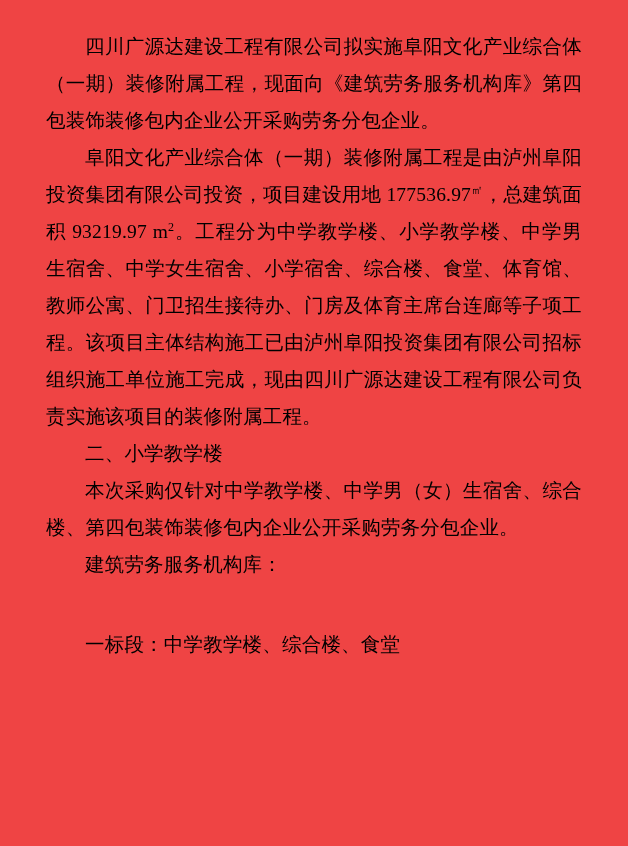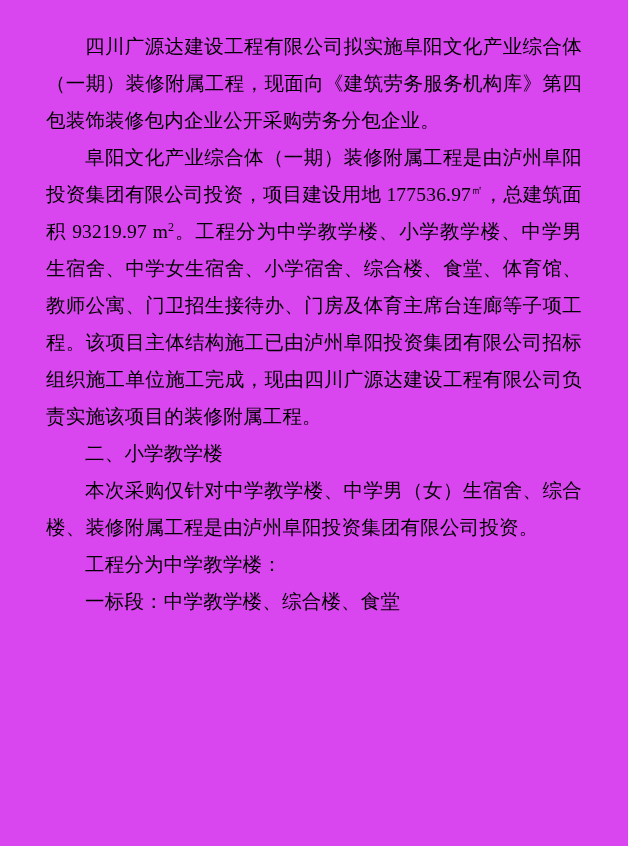--- a/index.html
+++ b/index.html
@@ -13,62 +13,63 @@
     font-family: "Liberation Serif", "DejaVu Serif", serif;
     color: #000000;
     overflow: hidden;
   }
   .page {
     position: relative;
     width: 628px;
     height: 846px;
     box-sizing: border-box;
     padding: 28px 46px 0 46px;
-    background: #d946ef;
+    background: #ef4444;
   }
   .doc-body {
     font-size: 19.5px;
     line-height: 37px;
     letter-spacing: 0.2px;
     text-align: justify;
     text-justify: inter-ideograph;
   }
   p {
     margin: 0;
   }
   .para {
     text-indent: 2em;
   }
   .heading {
     text-indent: 2em;
   }
   .sub {
     text-indent: 2em;
+    margin-top: 43px;
   }
   .sup {
     font-size: 0.62em;
     vertical-align: super;
     line-height: 0;
   }
 </style>
 </head>
 <body>
 
 <div class="page">
   <div class="doc-body">
 
     <p class="para">四川广源达建设工程有限公司拟实施阜阳文化产业综合体（一期）装修附属工程，现面向《建筑劳务服务机构库》第四包装饰装修包内企业公开采购劳务分包企业。</p>
 
 
     <p class="para"><span>阜阳文化产业综合体（一期）装修附属工程是由泸州阜阳投资集团有限公司投资，项目建设用地 177536.97</span><span class="sup">㎡</span><span>，总建筑面积 93219.97 m</span><span class="sup">2</span><span>。工程分为中学教学楼、小学教学楼、中学男生宿舍、中学女生宿舍、小学宿舍、综合楼、食堂、体育馆、教师公寓、门卫招生接待办、门房及体育主席台连廊等子项工程。该项目主体结构施工已由泸州阜阳投资集团有限公司招标组织施工单位施工完成，现由四川广源达建设工程有限公司负责实施该项目的装修附属工程。</span></p>
 
     <p class="heading">二、小学教学楼</p>
 
-    <p class="para">本次采购仅针对中学教学楼、中学男（女）生宿舍、综合楼、装修附属工程是由泸州阜阳投资集团有限公司投资。</p>
+    <p class="para">本次采购仅针对中学教学楼、中学男（女）生宿舍、综合楼、第四包装饰装修包内企业公开采购劳务分包企业。</p>
 
-    <p class="para">工程分为中学教学楼：</p>
+    <p class="para">建筑劳务服务机构库：</p>
 
     <p class="sub">一标段：中学教学楼、综合楼、食堂</p>
 
 
 
   </div>
 </div>
 
 </body></html>

